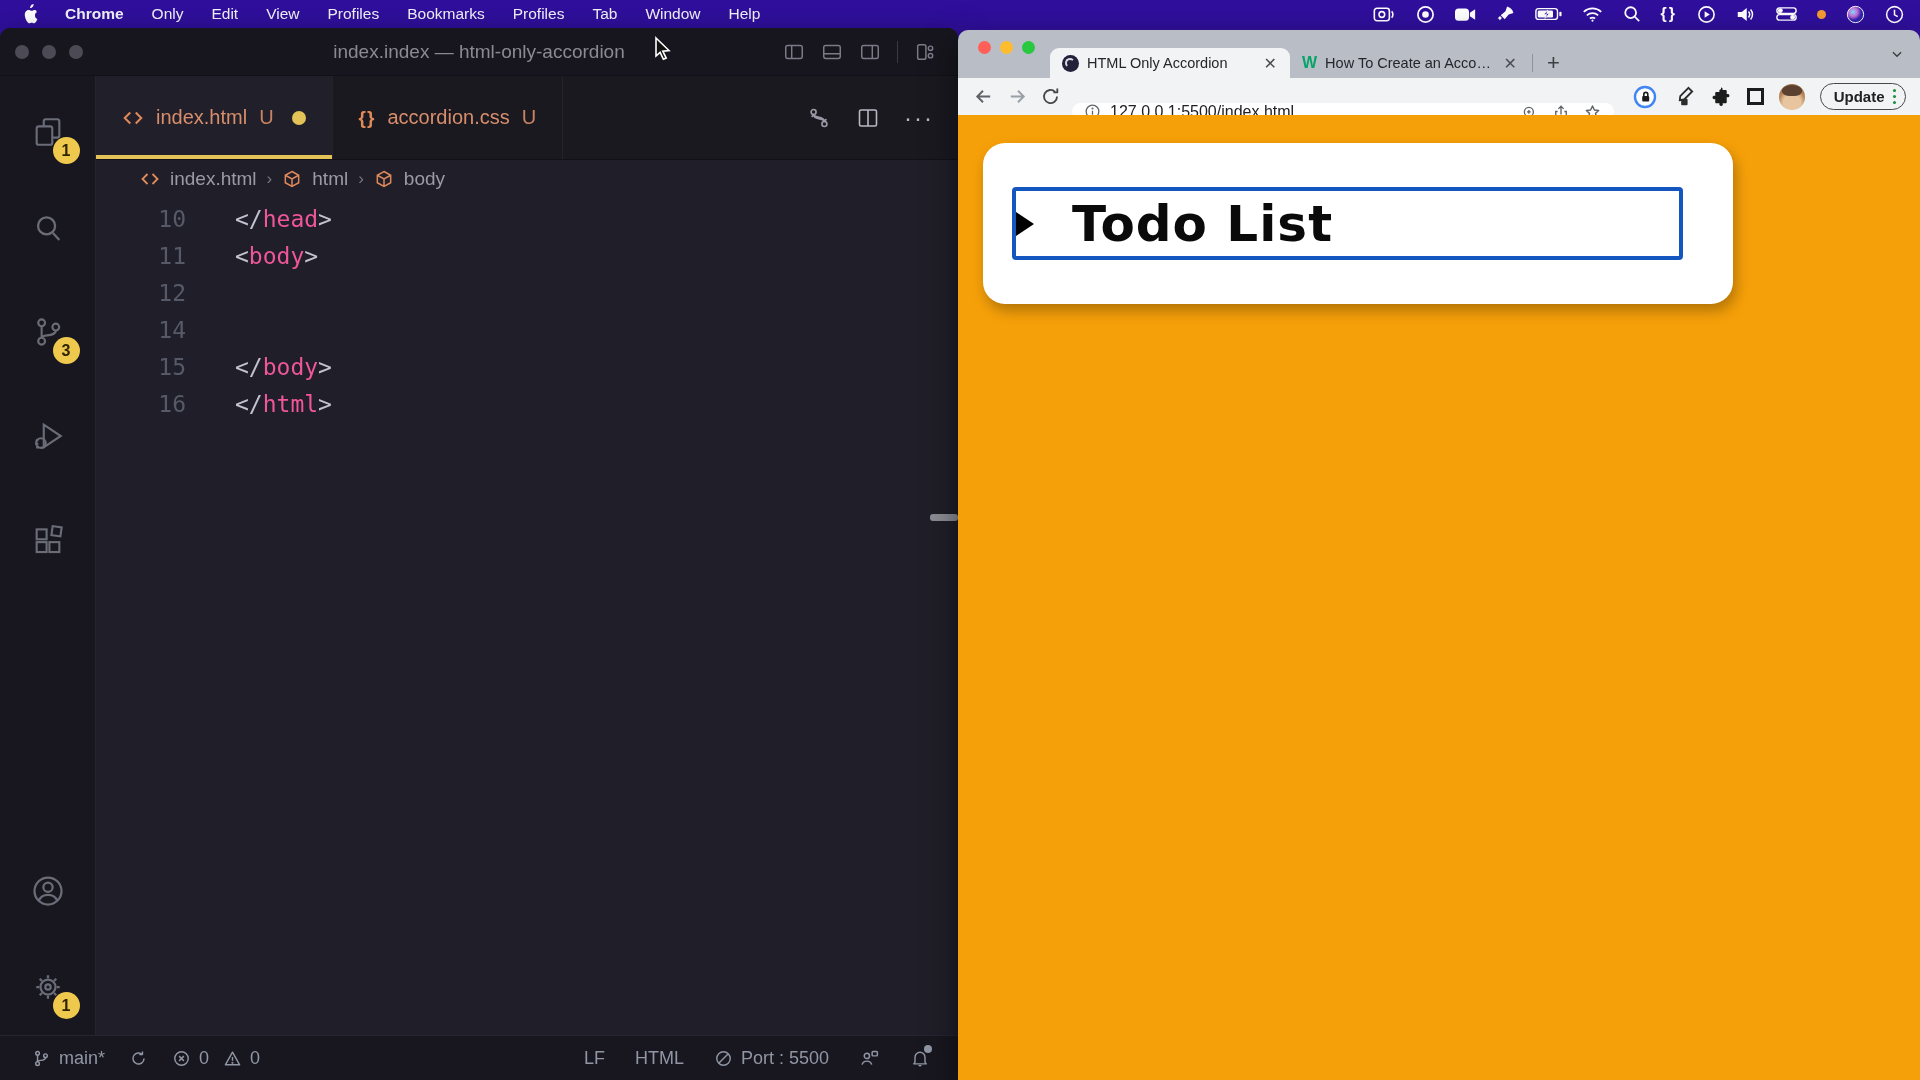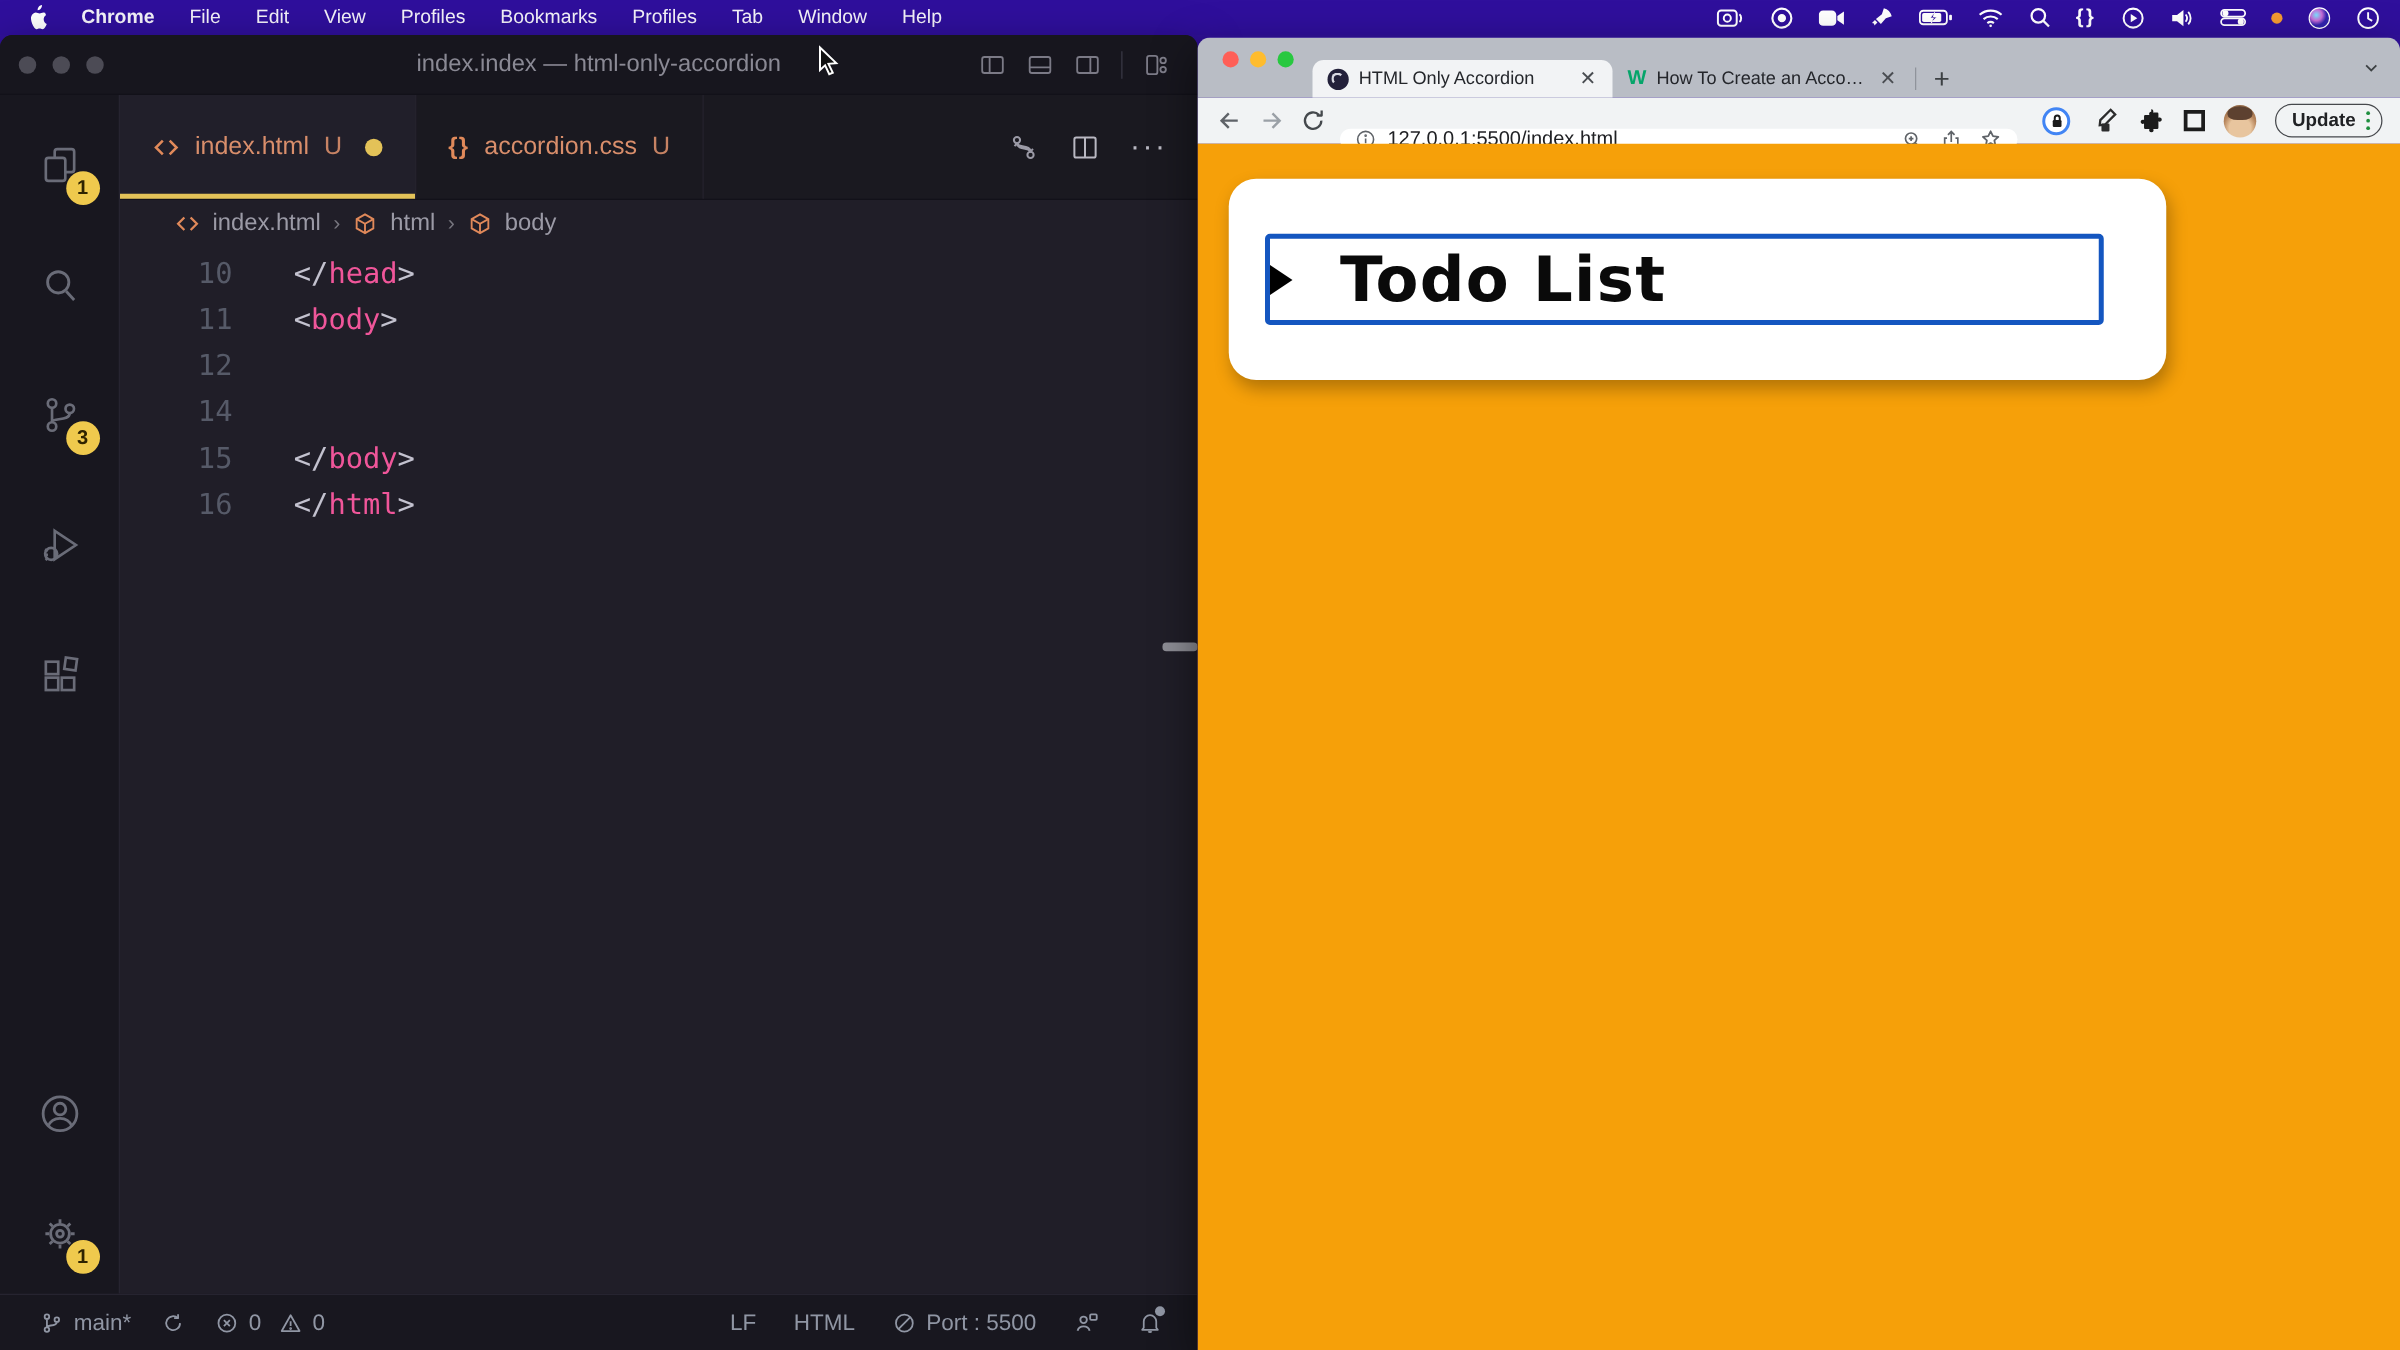--- a/index.html
+++ b/index.html
@@ -92,21 +92,21 @@
   .fav-dark { width:17px; height:17px; border-radius:50%; background:#23203a; position:relative; flex:0 0 auto; }
   .fav-dark::after { content:""; position:absolute; left:3px; top:3px; width:6px; height:6px;
     border-radius:50%; border:2px solid #d8d8e2; border-right-color:transparent; border-bottom-color:transparent; }
   .fav-w3 { color:#05a56a; font-weight:800; font-size:16px; flex:0 0 auto; }
   .tab-sep { width:1px; height:18px; background:#8f939b; margin:0 6px 6px 2px; align-self:flex-end; }
   .newtab { font-size:22px; color:#3c4043; margin-bottom:2px; padding:0 8px; }
   .strip-chevron { margin-left:auto; margin-right:16px; align-self:center; }
 
   .c-toolbar { height:37px; background:#f1f3f4; display:flex; align-items:center; padding:0 14px; gap:11px; flex:0 0 auto; }
   .nav-ic { display:flex; align-items:center; }
-  .urlpill { width:578px; height:17px; border-radius:15px; background:#fff; display:flex; align-items:center;
+  .urlpill { width:578px; height:17px; border-radius:15px; background:#fff; display:flex; align-items:flex-start;
     padding:0 12px; gap:9px;margin-top:30px; }
   .urltext { flex:1; font-size:16px; color:#202124; white-space:nowrap; overflow:hidden; }
   .pill-right { display:flex; align-items:center; gap:13px; }
   .ext-group { display:flex; align-items:center; gap:15px; margin-left:8px; }
   .darksq { width:17px; height:17px; border:3.5px solid #1c1c1c; }
   .avatar { width:26px; height:26px; border-radius:50%;
     background:radial-gradient(circle at 50% 72%, #e8c59e 0 38%, #b5835a 60%, #7d5a3c 100%);
     position:relative; overflow:hidden; flex:0 0 auto; }
   .avatar::before { content:""; position:absolute; left:3px; right:3px; top:1px; height:11px;
     border-radius:50% 50% 40% 40%; background:#5d4130; }
@@ -133,21 +133,21 @@
 <body>
 
 <div id="menubar">
   <span class="apple">
     <svg width="17" height="20" viewBox="0 0 17 20" fill="#fff">
         <path d="M11.6 0c.1 1-.3 2-.9 2.8-.6.8-1.6 1.4-2.6 1.3-.1-1 .4-2 .9-2.7C9.6.6 10.7.1 11.6 0zM14.9 6.6c-1.3-.8-2.9-.6-3.8-.2-.5.2-1 .4-1.4.4-.4 0-.9-.2-1.5-.4C7.3 6 6.2 5.8 5 6.5 3.4 7.4 2.6 9.2 2.8 11.2c.2 2.5 1.3 5 2.4 6.5.6.8 1.3 1.7 2.2 1.6.9 0 1.2-.5 2.2-.5 1.1 0 1.3.5 2.3.5.9 0 1.6-.8 2.2-1.6.7-1 1-1.9 1.3-2.6-2.9-1.2-3.3-5.5-.5-7.1-.3-.6-.7-1-1-1.4z"></path>
       </svg>
   </span>
   <div id="menu-items">
       <span class="mi bold">Chrome</span>
-      <span class="mi">File</span>
+      <span class="mi">Only</span>
       <span class="mi">Edit</span>
       <span class="mi">View</span>
       <span class="mi">Profiles</span>
       <span class="mi">Bookmarks</span>
       <span class="mi">Profiles</span>
       <span class="mi">Tab</span>
       <span class="mi">Window</span>
       <span class="mi">Help</span>
     </div>
   <div id="menu-status">

